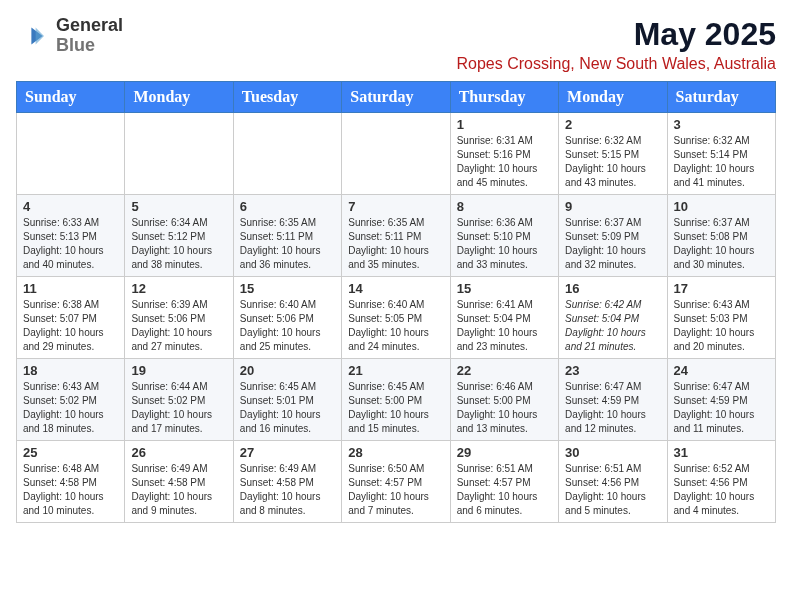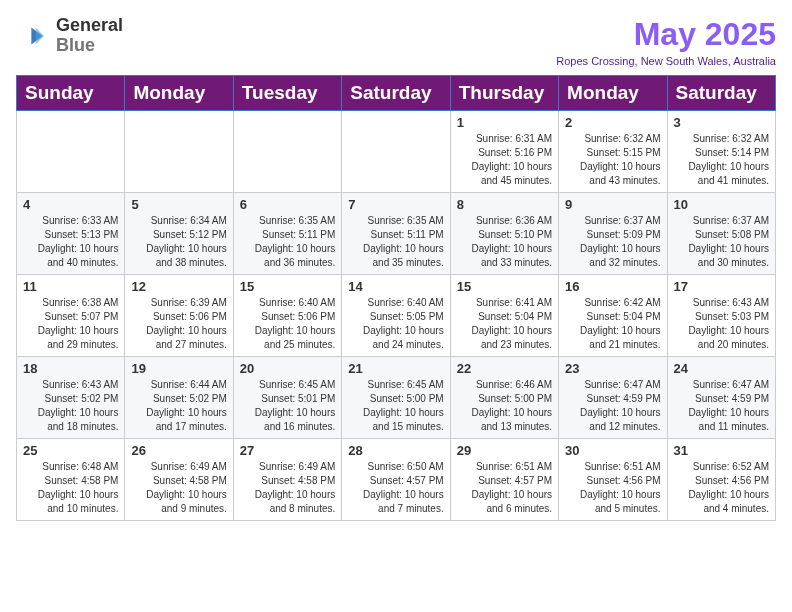--- a/index.html
+++ b/index.html
@@ -31,41 +31,42 @@
     .logo-icon {
       width: 28px;
       height: 28px;
     }
     .title-area {
       text-align: right;
     }
     .month-title {
       font-size: 32px;
       font-weight: bold;
-      color: #8b5cf6;
+      color: #0f172a;
     }
     .location-title {
-      font-size: 11px;
-      color: #4c1d95;
+      font-size: 16px;
+      color: #b91c1c;
       margin-top: 2px;
       text-align: right;
     }
     .calendar {
       width: 100%;
       border-collapse: collapse;
       margin-top: 8px;
     }
     .calendar th {
-      background-color: #701a75;
+      background-color: #3b82f6;
       color: #fff;
       text-align: left;
       padding: 6px 8px;
-      font-size: 19px;
+      font-size: 16px;
       font-weight: bold;
       border: 1px solid #3a7abf;
+      font-family: Liberation Serif, serif;
     }
     .calendar td {
       width: 14.28%;
       vertical-align: top;
       border: 1px solid #ccc;
       padding: 4px 6px;
       background: #fff;
       min-height: 80px;
     }
     .calendar tr:nth-child(even) td {
@@ -74,21 +75,20 @@
     .day-number {
       font-size: 13px;
       font-weight: bold;
       color: #333;
       margin-bottom: 2px;
     }
     .day-info {
       font-size: 10px;
       color: #333;
       line-height: 1.4;
-      text-align: right;
     }
     .empty-cell {
       background: #f9f9f9;
     }
   </style>
 </head>
 <body>
 
 <div class="header-area">
   <div class="logo">
@@ -230,21 +230,21 @@
         </td>
         <td>
           <div class="day-number">15</div>
           <div class="day-info" style="white-space: pre-line;">Sunrise: 6:41 AM
 Sunset: 5:04 PM
 Daylight: 10 hours
 and 23 minutes.</div>
         </td>
         <td>
           <div class="day-number">16</div>
-          <div class="day-info" style="white-space: pre-line;">Sunrise: 6:42 AM
+          <div class="day-info" style="white-space: pre-line; font-style: italic;">Sunrise: 6:42 AM
 Sunset: 5:04 PM
 Daylight: 10 hours
 and 21 minutes.</div>
         </td>
         <td>
           <div class="day-number">17</div>
           <div class="day-info" style="white-space: pre-line;">Sunrise: 6:43 AM
 Sunset: 5:03 PM
 Daylight: 10 hours
 and 20 minutes.</div>

